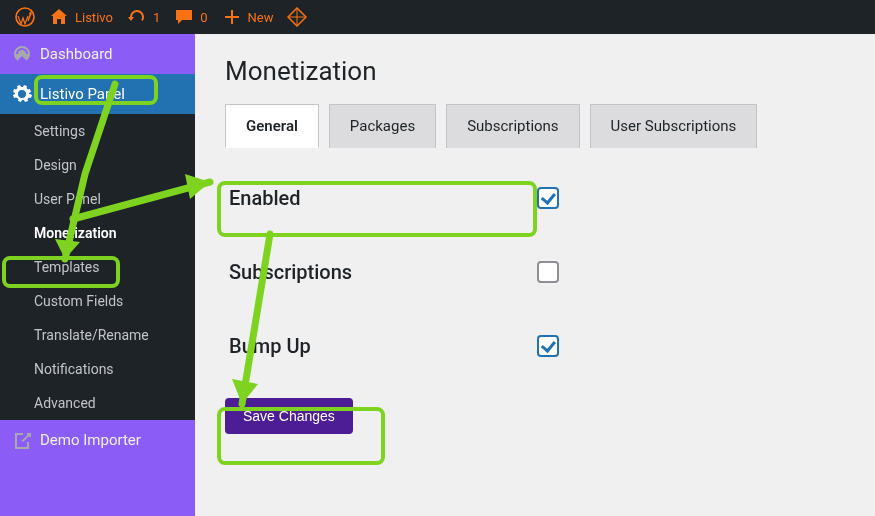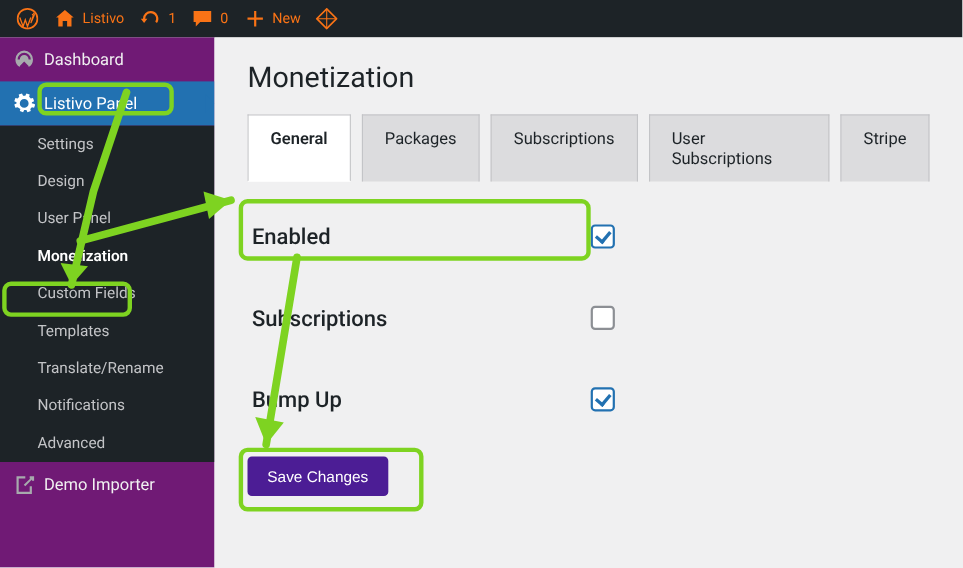--- a/index.html
+++ b/index.html
@@ -36,21 +36,21 @@
 
   
   .app {
     display: flex;
     height: calc(100% - 34px);
   }
 
   
   .sidemenu {
     width: 195px;
-    background: #701a75;
+    background: #8b5cf6;
     color: #f0f0f1;
     font-size: 15px;
     position: relative;
   }
   .sidemenu-item {
     display: flex;
     align-items: center;
     padding: 10px 12px;
     cursor: pointer;
     color: #f0f0f1;
@@ -258,22 +258,22 @@
           </svg>
       </span>
       <span>Listivo Panel</span>
     </div>
 
     <div class="submenu">
       <div class="submenu-item">Settings</div>
       <div class="submenu-item">Design</div>
       <div class="submenu-item">User Panel</div>
       <div class="submenu-item current">Monetization</div>
+      <div class="submenu-item">Templates</div>
       <div class="submenu-item">Custom Fields</div>
-      <div class="submenu-item">Templates</div>
       <div class="submenu-item">Translate/Rename</div>
       <div class="submenu-item">Notifications</div>
       <div class="submenu-item">Advanced</div>
     </div>
 
     <div class="sidemenu-item">
       <span class="mi-icon">
         <svg viewBox="0 0 20 20">
             <path d="M3 3h8v2H5v12h10v-5h2v7H3V3zm12 0h4v4h-2V6l-6 6-1.4-1.4L15.6 5H15V3z"></path>
           </svg>
@@ -286,21 +286,20 @@
   </div>
 
   <div class="content">
     <h1 class="page-title">Monetization</h1>
 
     <div class="tabs">
       <div class="tab active">General</div>
       <div class="tab">Packages</div>
       <div class="tab">Subscriptions</div>
       <div class="tab">User Subscriptions</div>
-      <div class="tab">Stripe</div>
     </div>
 
     <div class="field-row">
       <span class="field-label">Enabled</span>
       <span class="cb checked"></span>
     </div>
 
     <div class="field-row">
       <span class="field-label">Subscriptions</span>
       <span class="cb"></span>

